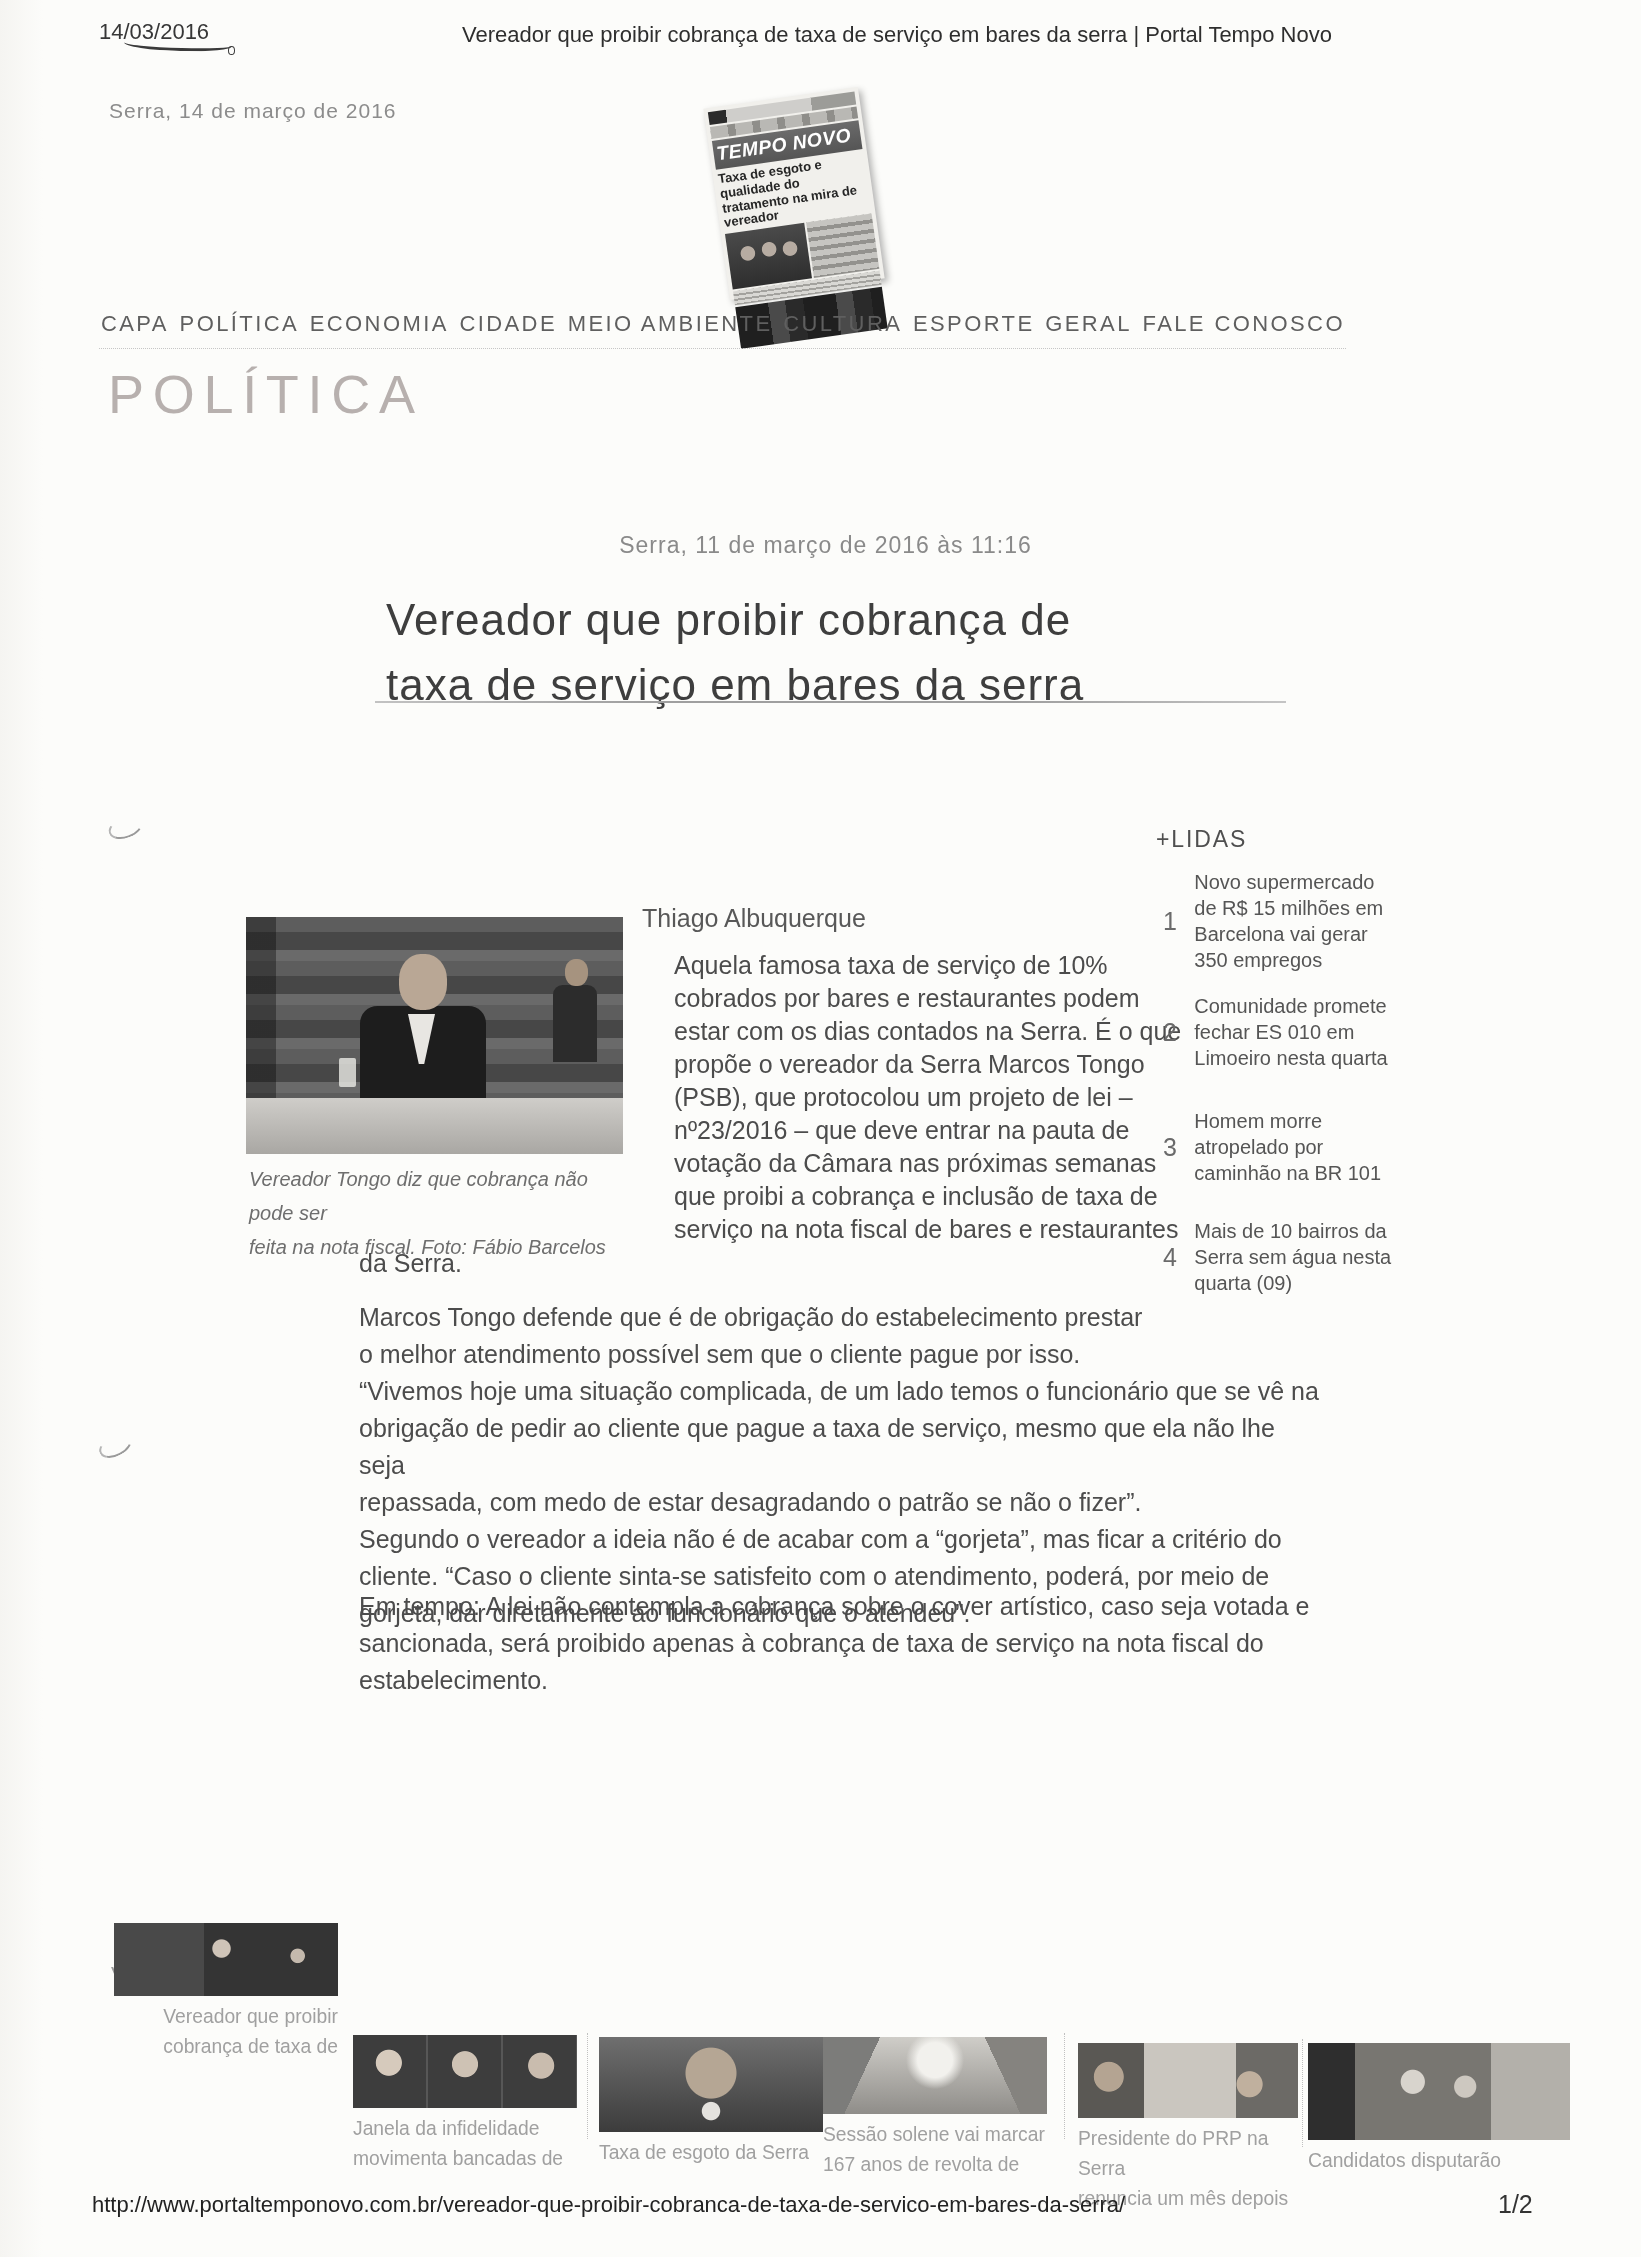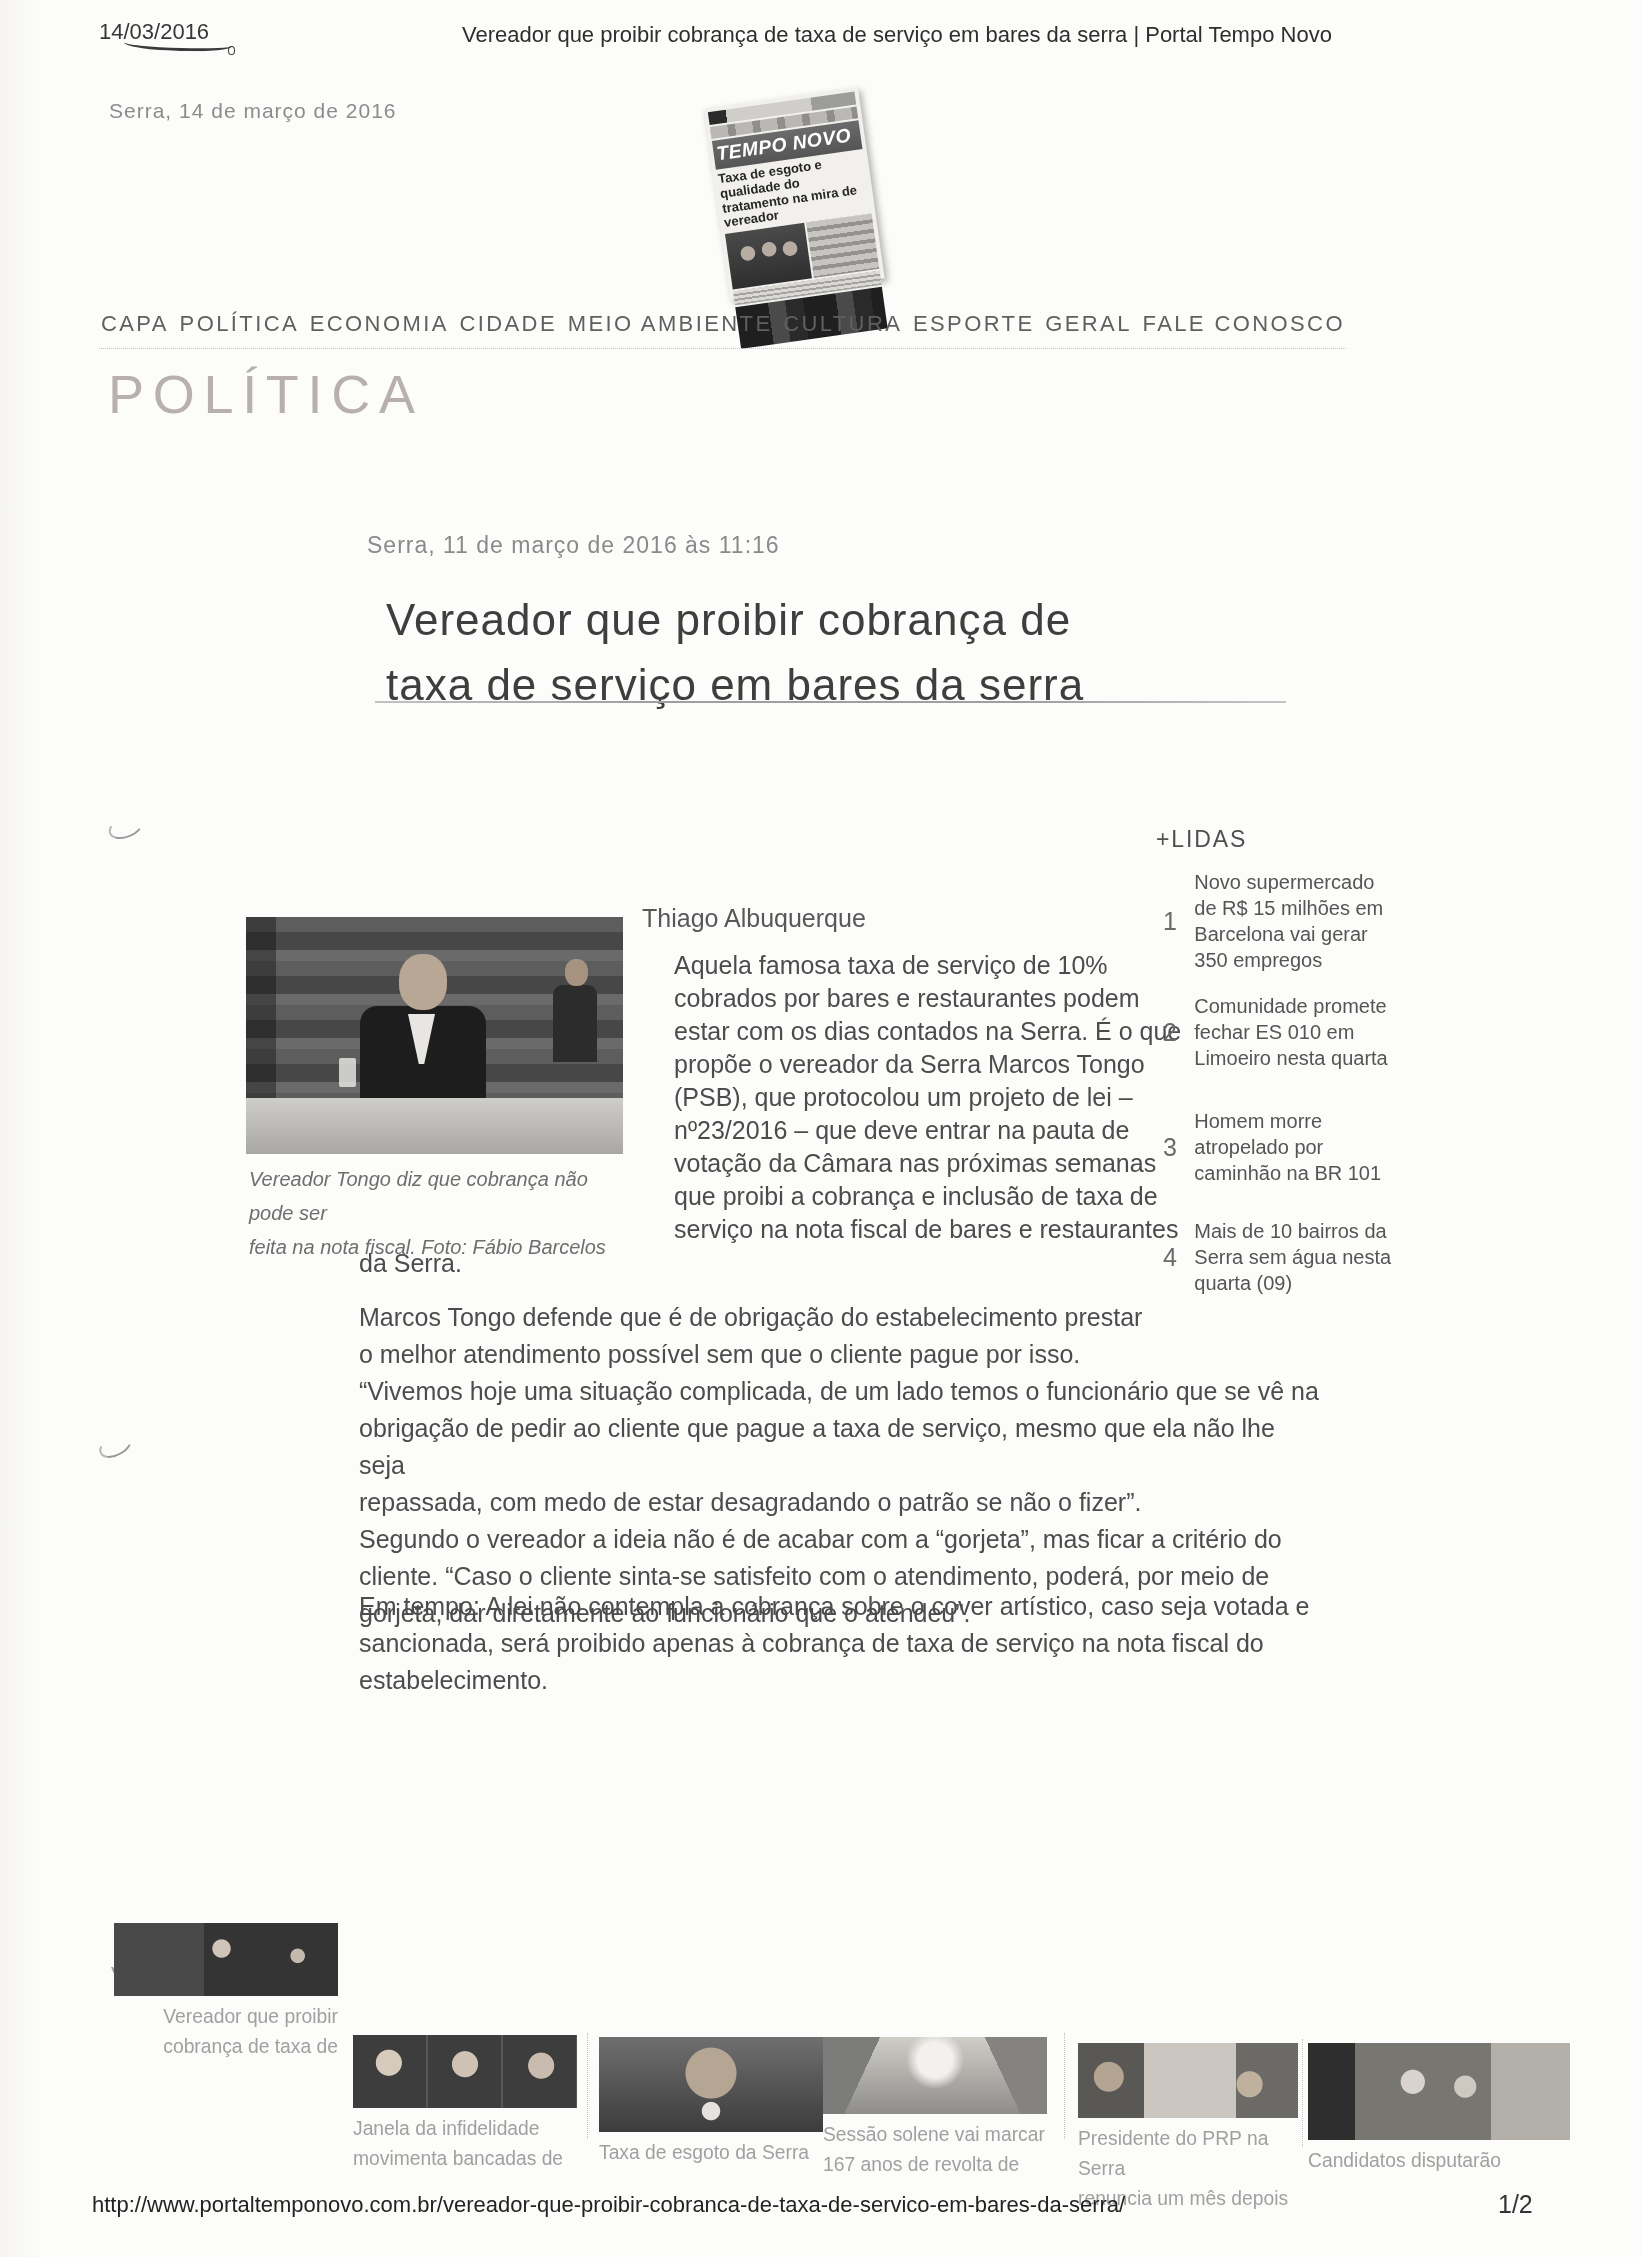--- a/index.html
+++ b/index.html
@@ -48,21 +48,21 @@
   .nav { left:101px; top:311px; width:1244px; display:flex;
     justify-content:space-between; }
   .nav span { font-size:22px; letter-spacing:2.4px; color:#5f5f5f; }
   .nav-rule { left:99px; top:348px; width:1247px; height:0;
     border-top:1.9px dotted #c6c6c6; }
 
   .section-title { left:108px; top:363px; font-size:54px; letter-spacing:8.7px;
     color:#b7b0ae; }
 
   
-  .article-dateline { left:367px; top:532px; width:917px; text-align:left;
+  .article-dateline { left:367px; top:532px; width:917px; text-align:center;
     font-size:23px; color:#8a8a8a; letter-spacing:1px; }
   .article-title { left:386px; top:560px; width:927px; font-size:44px;
     line-height:65px; color:#3e3e3e; letter-spacing:1px; white-space:pre-line; }
   .title-rule { left:375px; top:701px; width:911px; height:1.9px;
     background:linear-gradient(90deg,#c2c2c2,#9f9f9f 30%,#9f9f9f 70%,#c4c4c4); }
 
   
   .crescent { width:35px; height:21px; border:2.9px solid transparent;
     border-bottom-color:#9a9a9a; border-left-color:#b5b5b5; border-radius:50%; }
   .c1 { left:108px; top:817px; transform:rotate(-20deg); }

